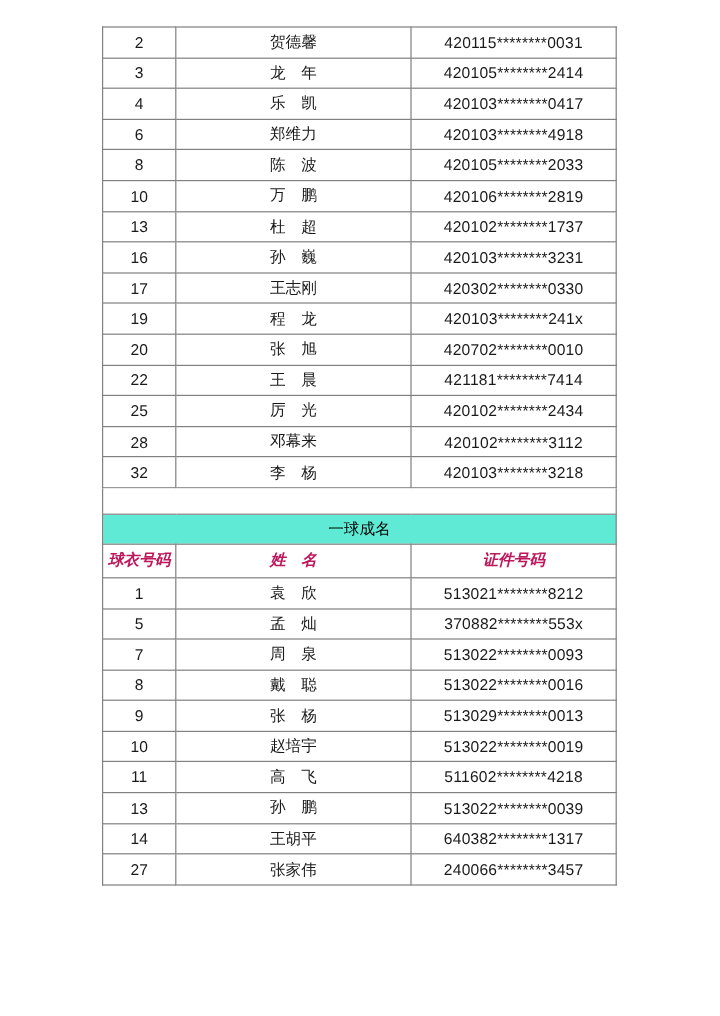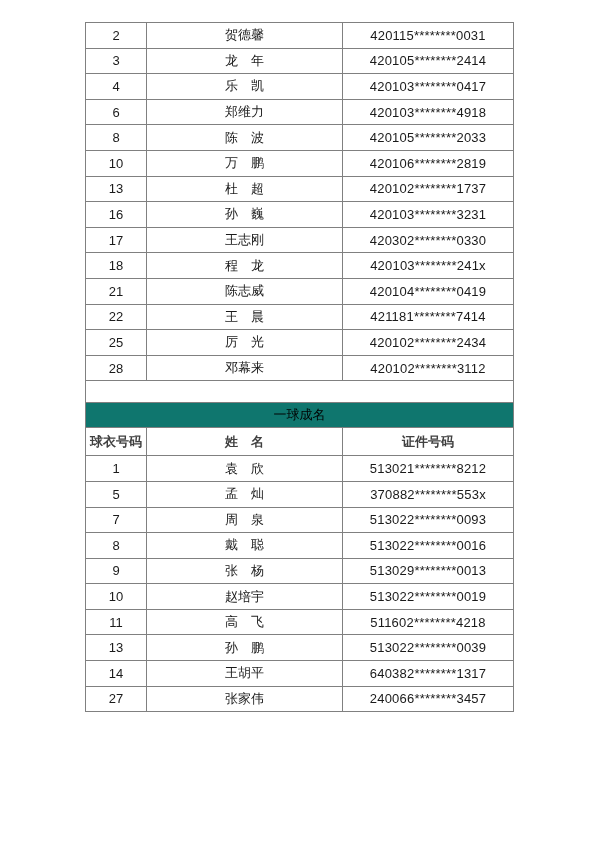--- a/index.html
+++ b/index.html
@@ -36,30 +36,31 @@
   col.c-name { width:196px; }
   col.c-id   { width:171px; }
   .gap-row {
     height:21px;
     border-left:1px solid #808080;
     border-right:1px solid #808080;
     background:#ffffff;
   }
   th.section-header {
     height:24px;
-    background:#0f766e;
+    background:#5eead4;
     font-weight:bold;
     font-size:14px;
     color:#000000;
   }
   tr.col-headers th {
     height:27px;
     font-weight:bold;
     font-size:13px;
-    color:#404040;
+    color:#be185d;
+    font-style:italic;
   }
   td.idnum { font-size:13px; letter-spacing:0.2px; }
 </style>
 </head>
 <body>
 
 <div class="page">
   <div class="content">
 
     <table class="roster">
@@ -119,51 +120,56 @@
             <td class="idnum">420103********3231</td>
           </tr>
 
           <tr>
             <td class="num">17</td>
             <td class="name">王志刚</td>
             <td class="idnum">420302********0330</td>
           </tr>
 
           <tr>
-            <td class="num">18</td>
+            <td class="num">19</td>
             <td class="name">程　龙</td>
             <td class="idnum">420103********241x</td>
           </tr>
 
 
-
-          <tr>
-            <td class="num">21</td>
-            <td class="name">陈志威</td>
-            <td class="idnum">420104********0419</td>
-          </tr>
+          <tr>
+            <td class="num">20</td>
+            <td class="name">张　旭</td>
+            <td class="idnum">420702********0010</td>
+          </tr>
+
 
           <tr>
             <td class="num">22</td>
             <td class="name">王　晨</td>
             <td class="idnum">421181********7414</td>
           </tr>
 
           <tr>
             <td class="num">25</td>
             <td class="name">厉　光</td>
             <td class="idnum">420102********2434</td>
           </tr>
 
           <tr>
             <td class="num">28</td>
             <td class="name">邓幕来</td>
             <td class="idnum">420102********3112</td>
           </tr>
 
+          <tr>
+            <td class="num">32</td>
+            <td class="name">李　杨</td>
+            <td class="idnum">420103********3218</td>
+          </tr>
         </tbody>
     </table>
 
     <div class="gap-row"></div>
 
     <table class="roster">
       <colgroup>
         <col class="c-num">
           <col class="c-name">
           <col class="c-id">

